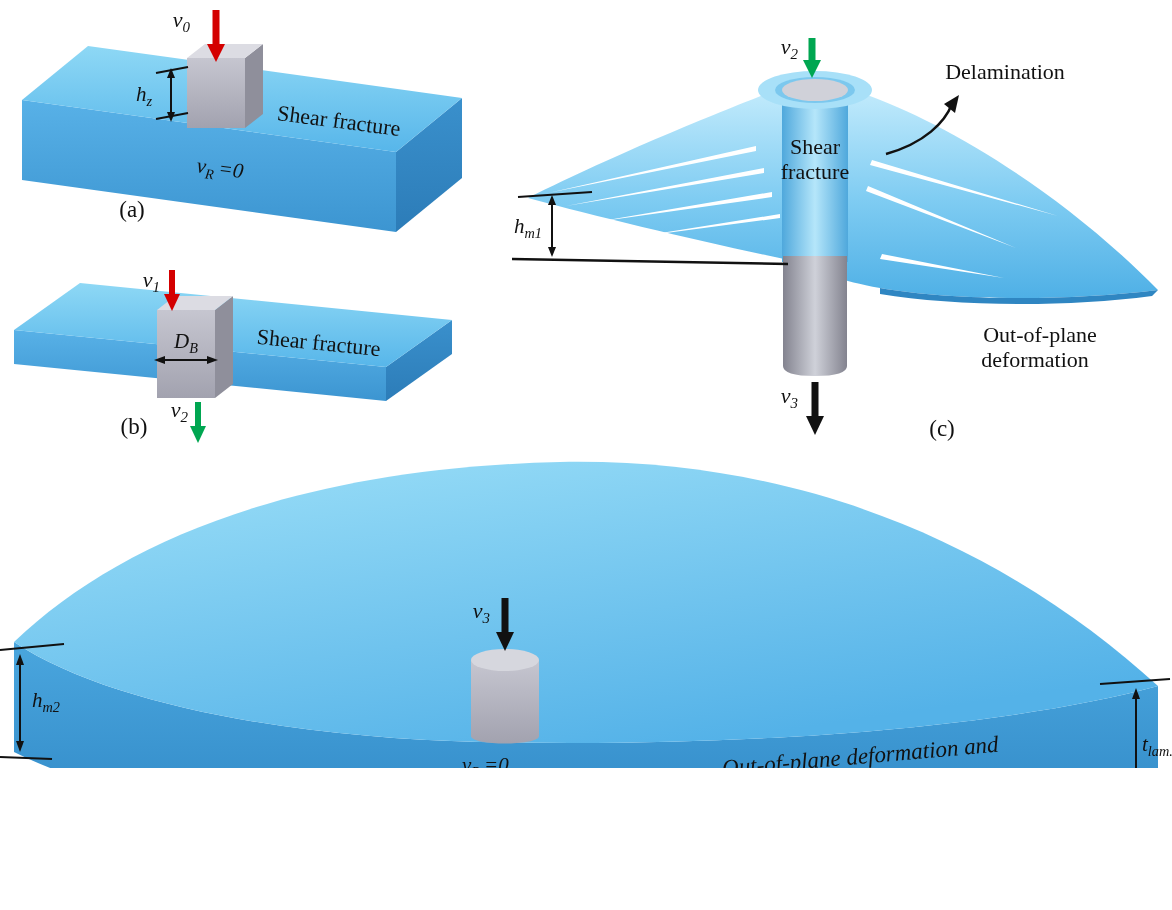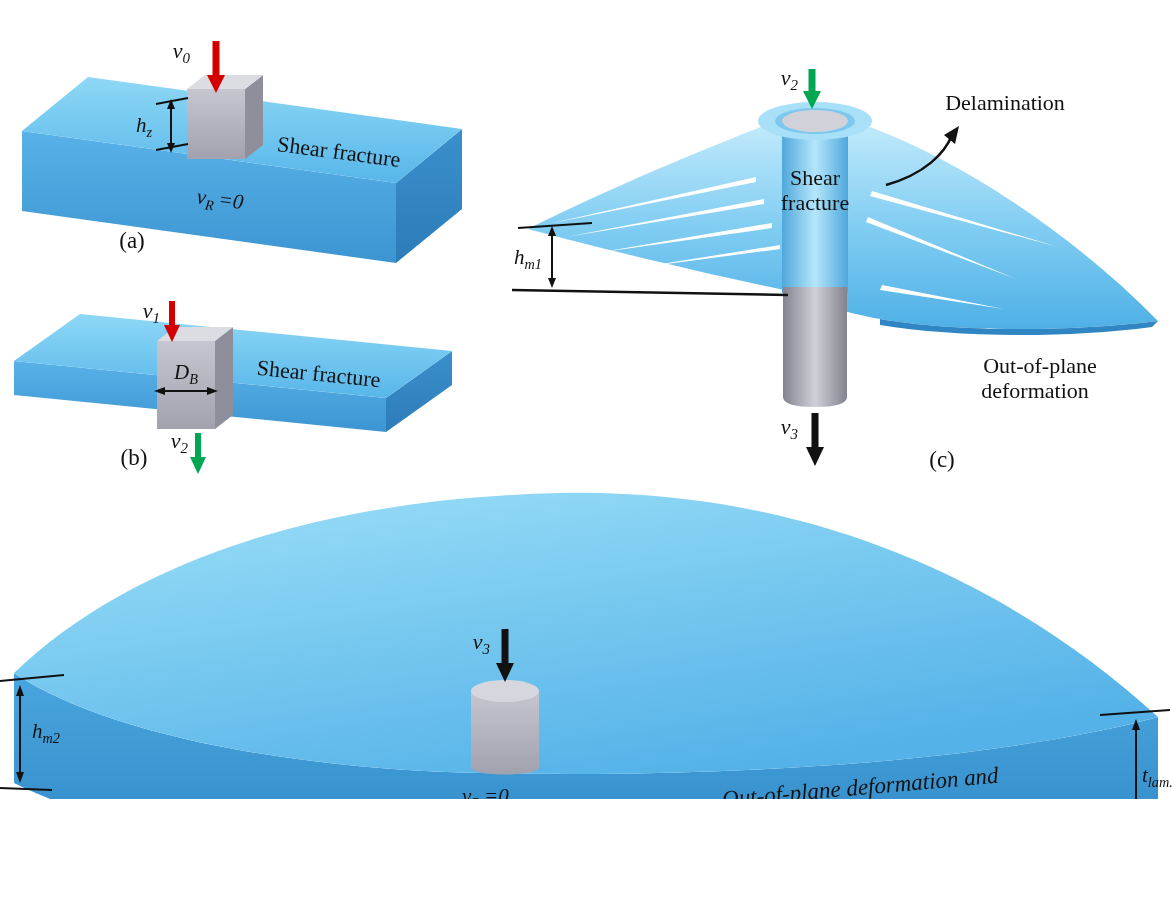--- a/index.html
+++ b/index.html
@@ -1,16 +1,16 @@
 <!DOCTYPE html>
 <html><head>
 <meta charset="utf-8">
 <style>
   html,body { margin:0; padding:0; background:#ffffff; }
-  .canvas { position:relative; width:1172px; height:768px; background:#ffffff; overflow:hidden;margin-top:31px; }
+  .canvas { position:relative; width:1172px; height:768px; background:#ffffff; overflow:hidden; }
   svg { display:block; }
   text { font-family:"Liberation Serif", serif; fill:#111111; }
   .it  { font-style:italic; }
   .sub { font-size:68%; }
   .cap { font-size:23px; }
   .note{ font-size:22px; }
   .small{ font-size:21px; }
 </style>
 </head>
 <body>

